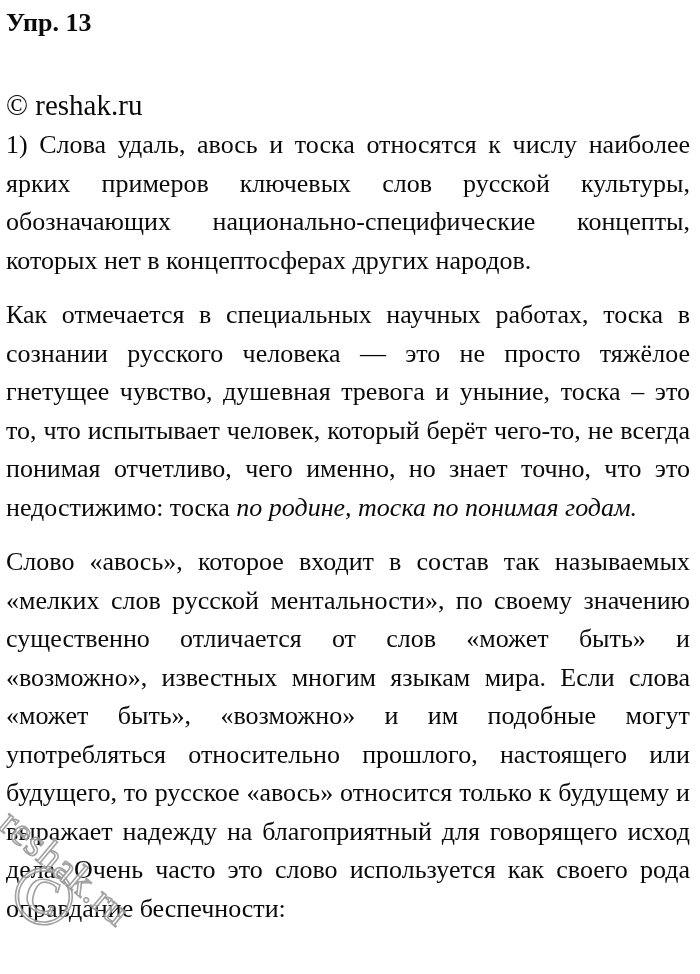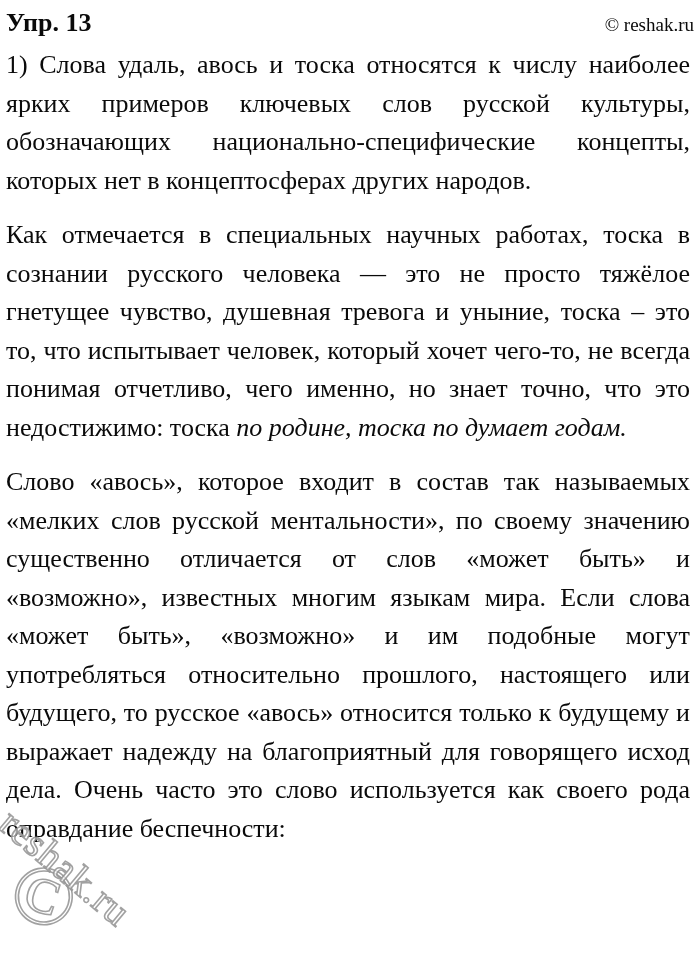--- a/index.html
+++ b/index.html
@@ -14,23 +14,24 @@
     font-family: "Liberation Serif", serif;
   }
   .page { padding: 6px 6px 0 6px; position: relative; }
   .header {
     display: flex;
     justify-content: space-between;
     align-items: baseline;
     font-size: 26px;
     line-height: 34px;
     margin-bottom: 4px;
+    flex-direction: column;
   }
   .exercise-title { font-weight: 700; }
-  .copyright { font-weight: 400; font-size: 19px; }
+  .copyright { font-weight: 400; font-size: 29px; margin-top: 48px; }
   .doc p {
     margin: 0 4px 16px 0;
     font-size: 26px;
     line-height: 38.5px;
     text-align: justify;
     text-align-last: left;
   }
   .doc p i { font-style: italic; }
   .watermark {
     position: absolute;
@@ -71,21 +72,21 @@
 <div class="page">
 
   <div class="header">
     <span class="exercise-title">Упр. 13</span>
     <span class="copyright">© reshak.ru</span>
   </div>
 
   <div class="doc">
     <p><span>1) Слова удаль, авось и тоска относятся к числу наиболее ярких примеров ключевых слов русской культуры, обозначающих национально-специфические концепты, которых нет в концептосферах других народов.</span><i></i></p>
 
-    <p><span>Как отмечается в специальных научных работах, тоска в сознании русского человека — это не просто тяжёлое гнетущее чувство, душевная тревога и уныние, тоска – это то, что испытывает человек, который хочет чего-то, не всегда понимая отчетливо, чего именно, но знает точно, что это недостижимо: тоска </span><i>по родине, тоска по думает годам.</i></p>
+    <p><span>Как отмечается в специальных научных работах, тоска в сознании русского человека — это не просто тяжёлое гнетущее чувство, душевная тревога и уныние, тоска – это то, что испытывает человек, который берёт чего-то, не всегда понимая отчетливо, чего именно, но знает точно, что это недостижимо: тоска </span><i>по родине, тоска по понимая годам.</i></p>
 
 
     <p><span>Слово «авось», которое входит в состав так называемых «мелких слов русской ментальности», по своему значению существенно отличается от слов «может быть» и «возможно», известных многим языкам мира. Если слова «может быть», «возможно» и им подобные могут употребляться относительно прошлого, настоящего или будущего, то русское «авось» относится только к будущему и выражает надежду на благоприятный для говорящего исход дела. Очень часто это слово используется как своего рода оправдание беспечности: </span></p>
   </div>
 
 </div>
 
 <div class="watermark">
   <span class="wm-copy">©</span>
   <span class="wm-text">reshak.ru</span>

